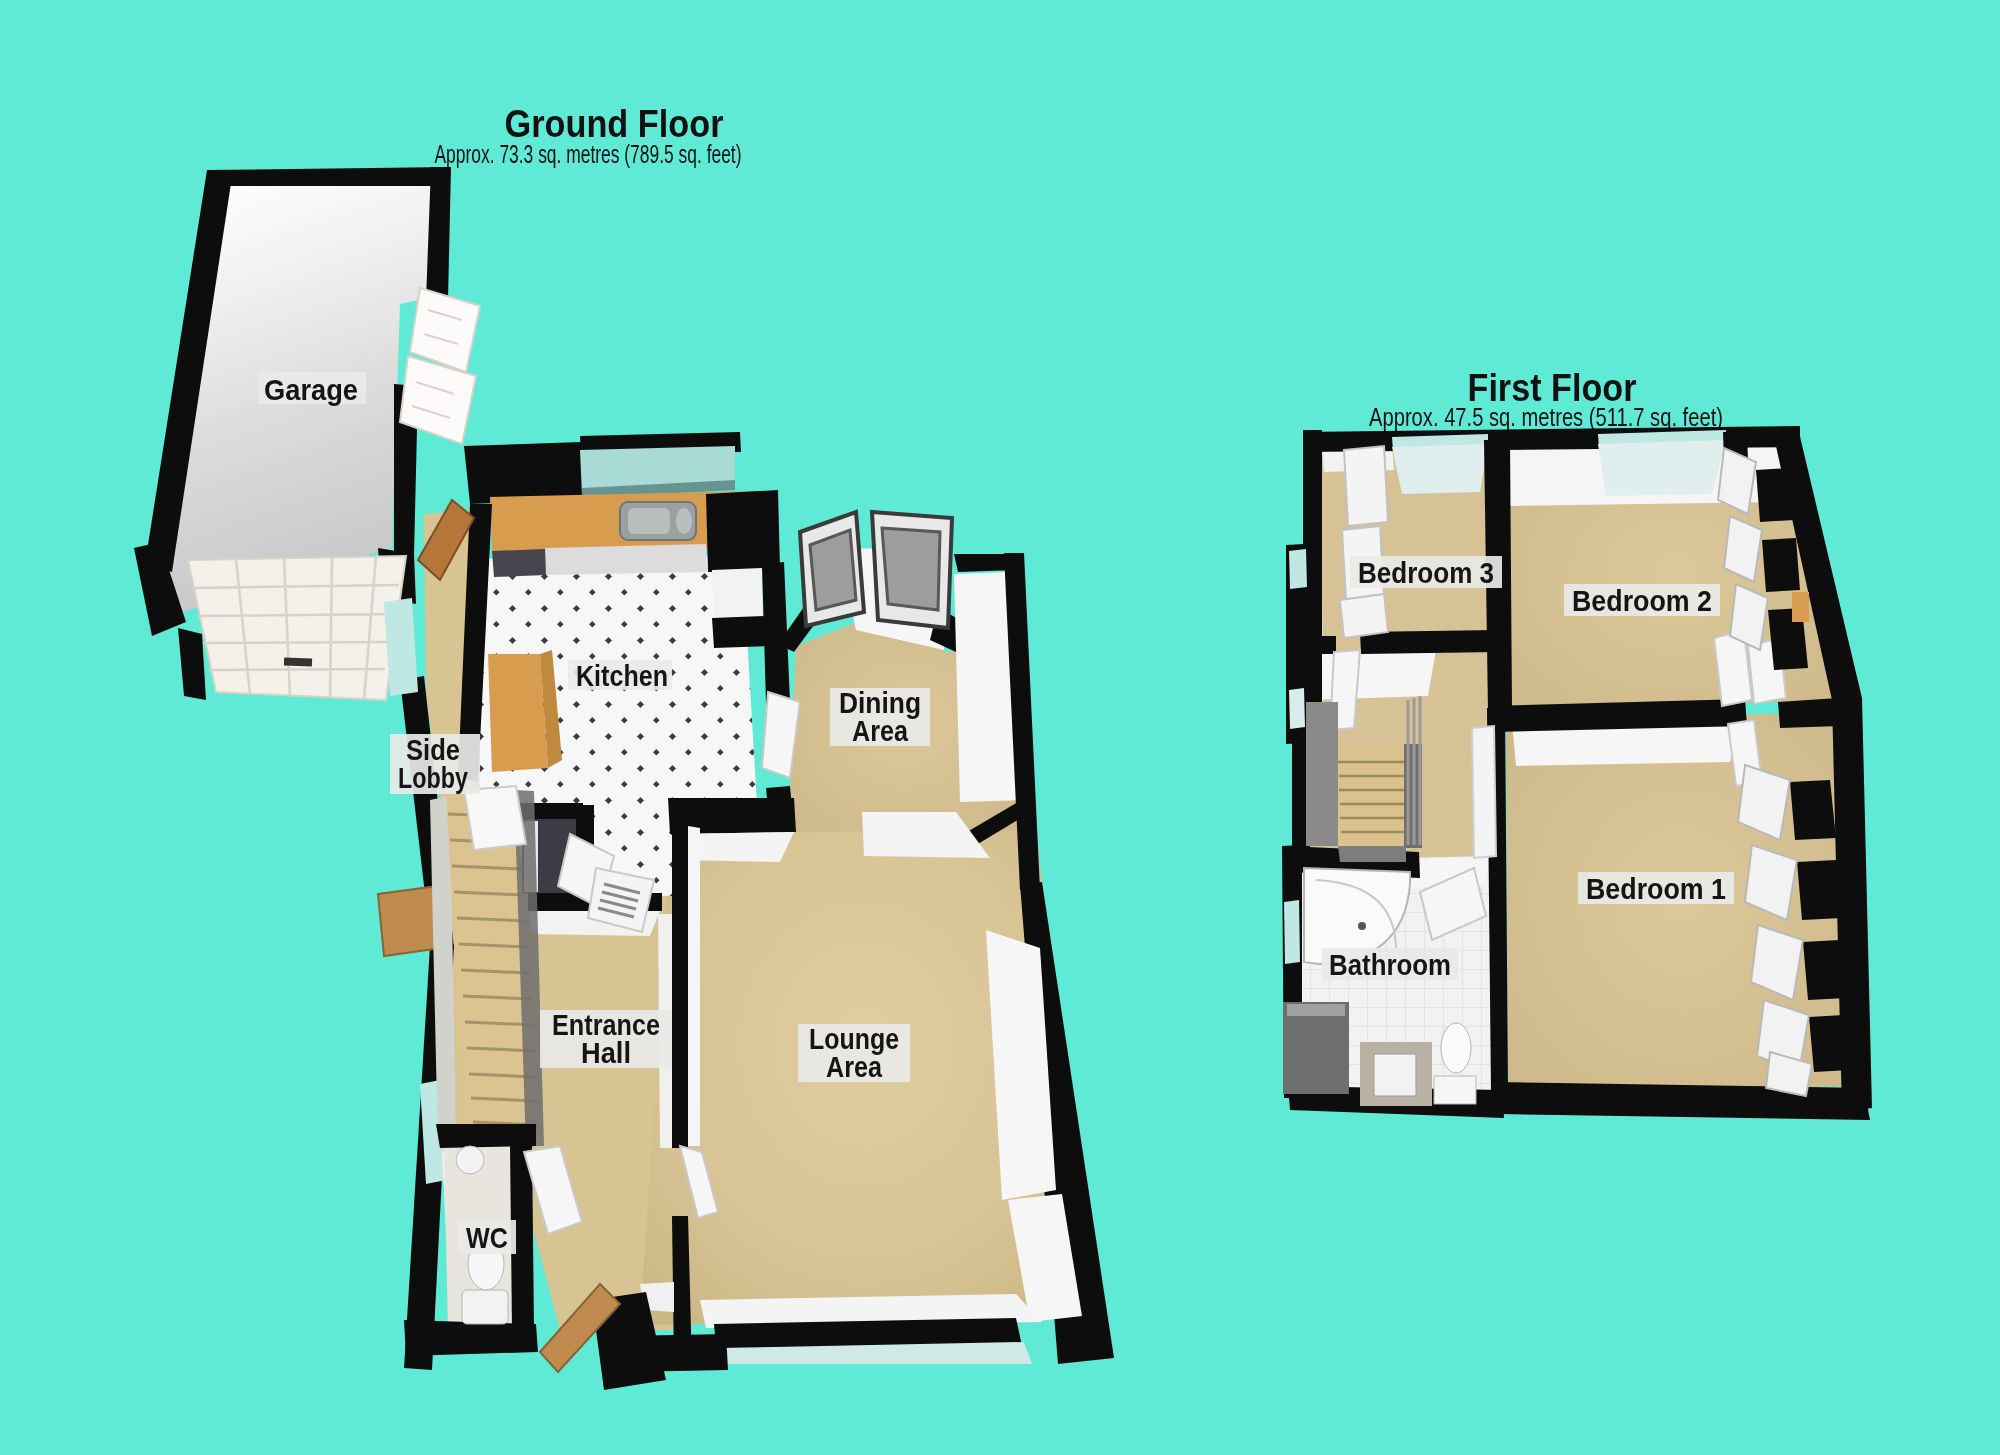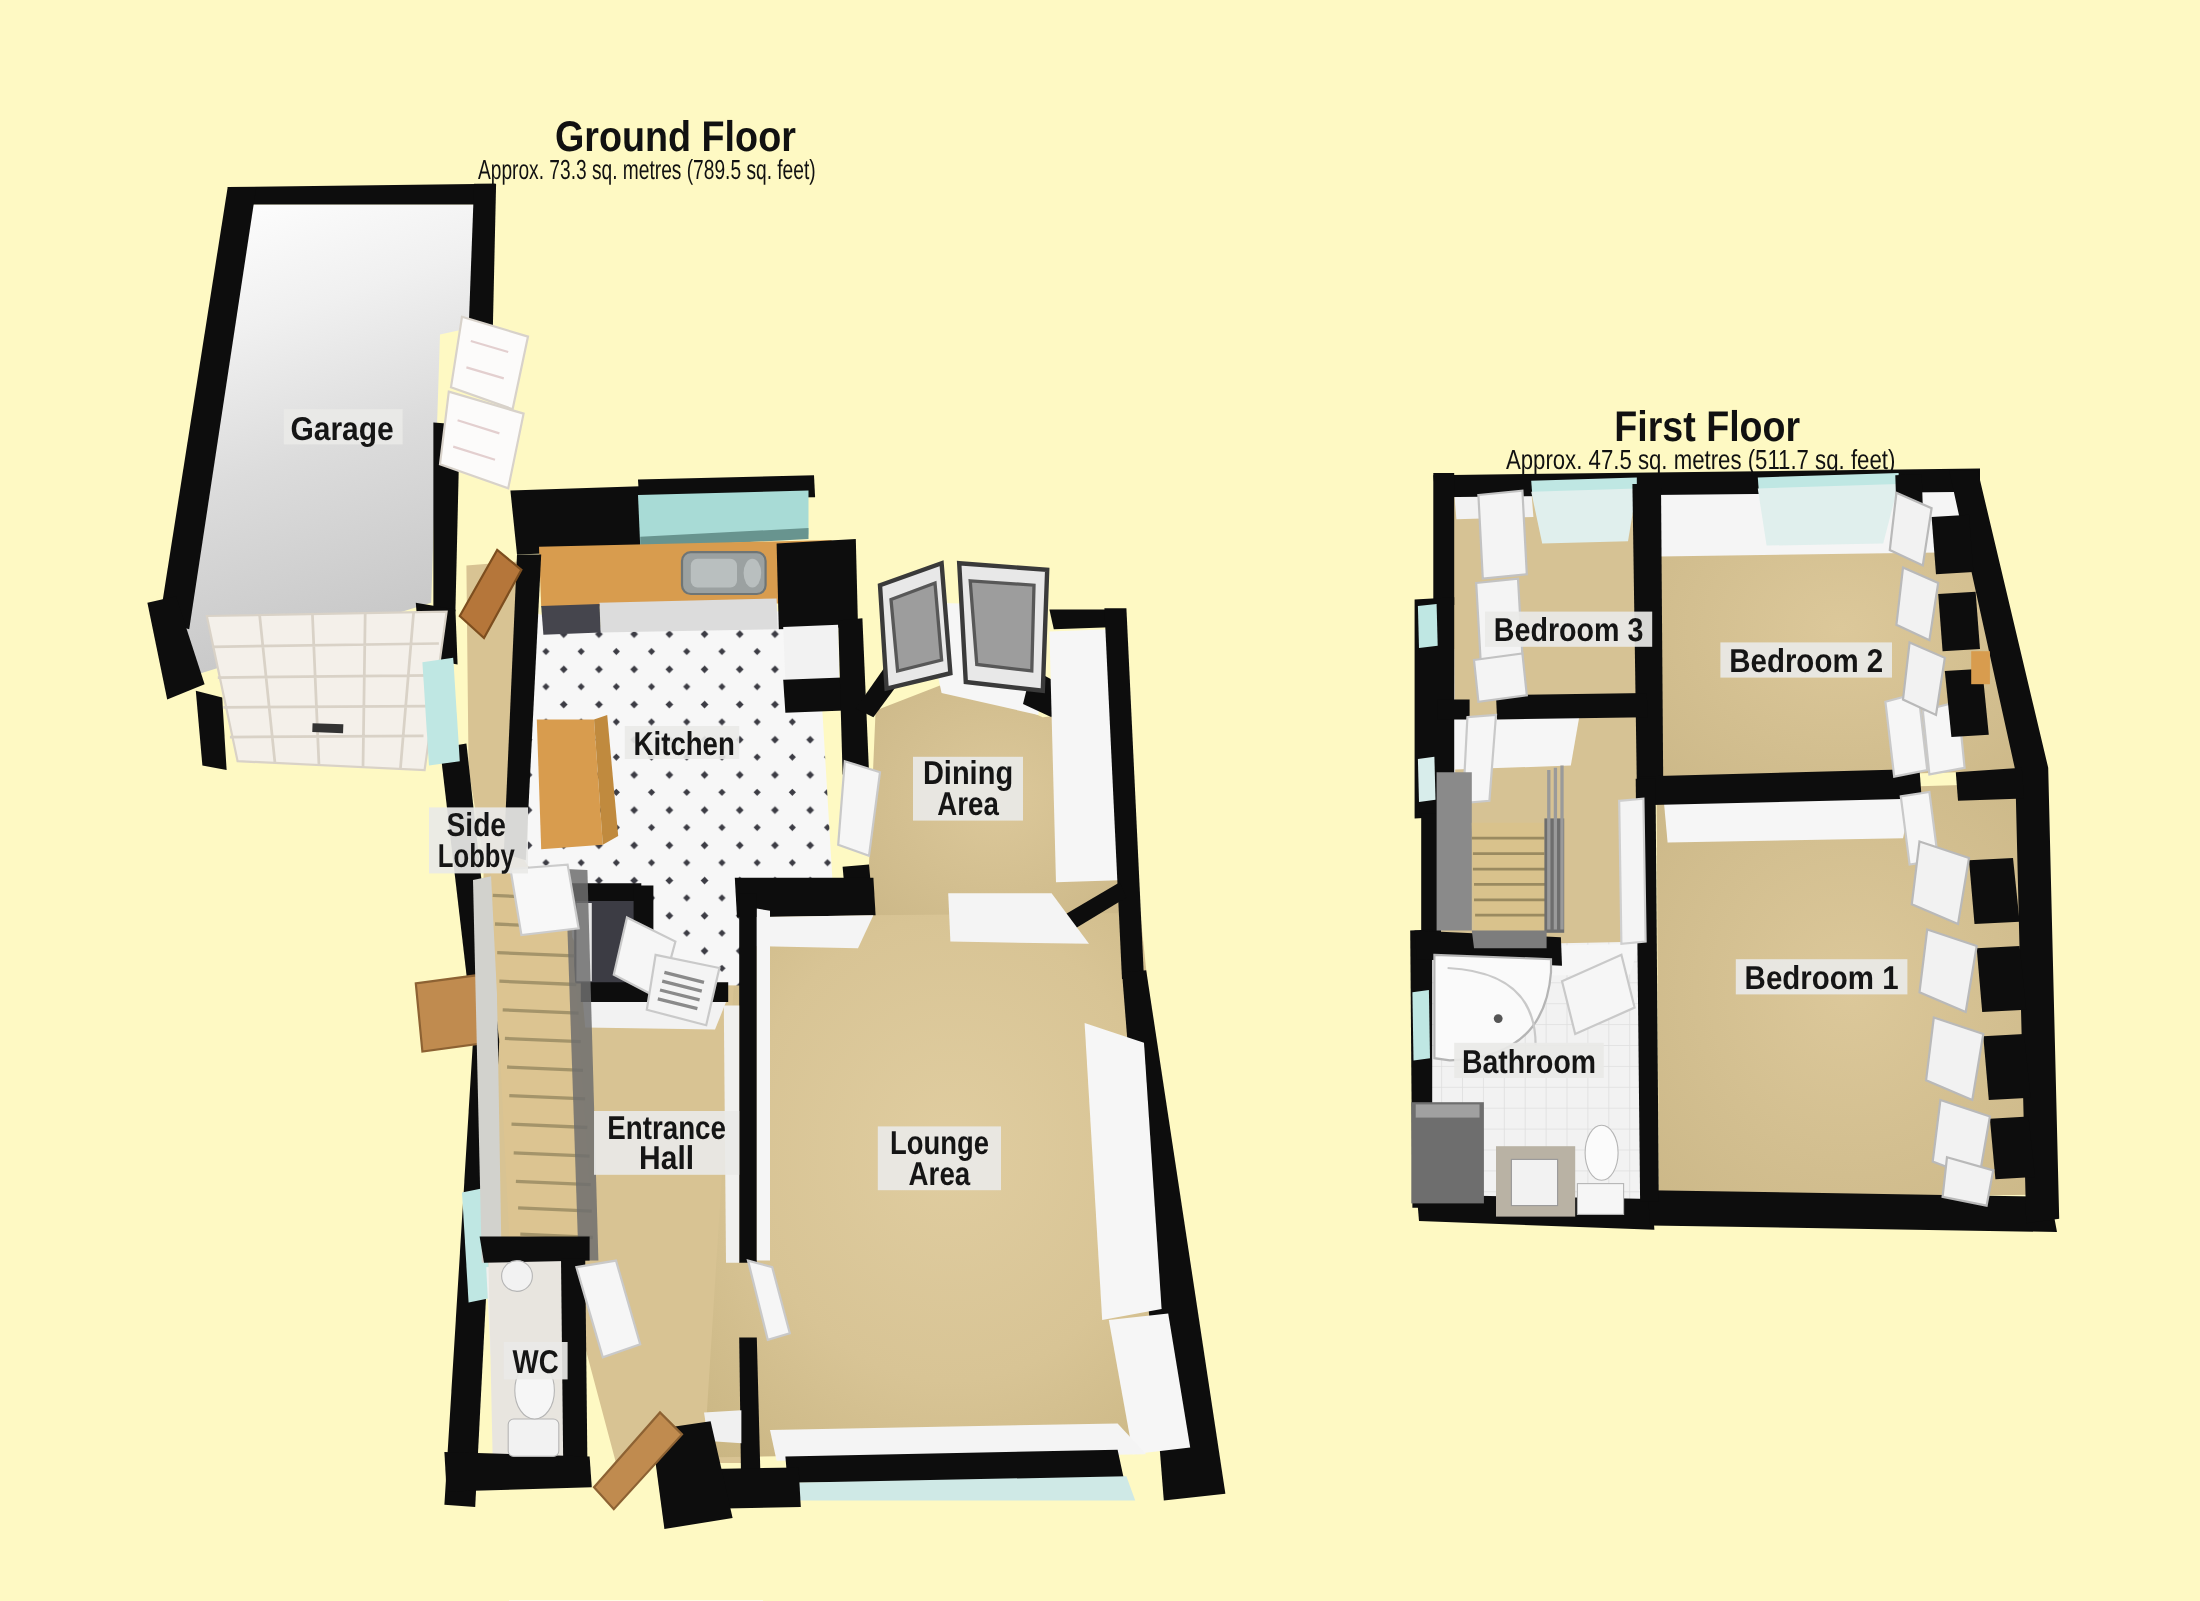--- a/index.html
+++ b/index.html
@@ -1,16 +1,16 @@
 <!DOCTYPE html>
 <html><head>
 <meta charset="utf-8">
 <style>
   html,body{margin:0;padding:0;background:#ffffff;}
-  .page{position:relative;width:2000px;height:1455px;background:#fef9c3;overflow:hidden;
+  .page{position:relative;width:2000px;height:1455px;background:#5eead4;overflow:hidden;
         font-family:"Liberation Sans", sans-serif;}
   svg{position:absolute;left:0;top:0;}
   text{font-family:"Liberation Sans", sans-serif;}
   .title{font-weight:bold;font-size:39px;fill:#111;}
   .sub{font-size:25px;fill:#111;}
   .lab{font-weight:bold;font-size:30px;fill:#151515;}
 </style>
 </head>
 <body>
 <div class="page">

